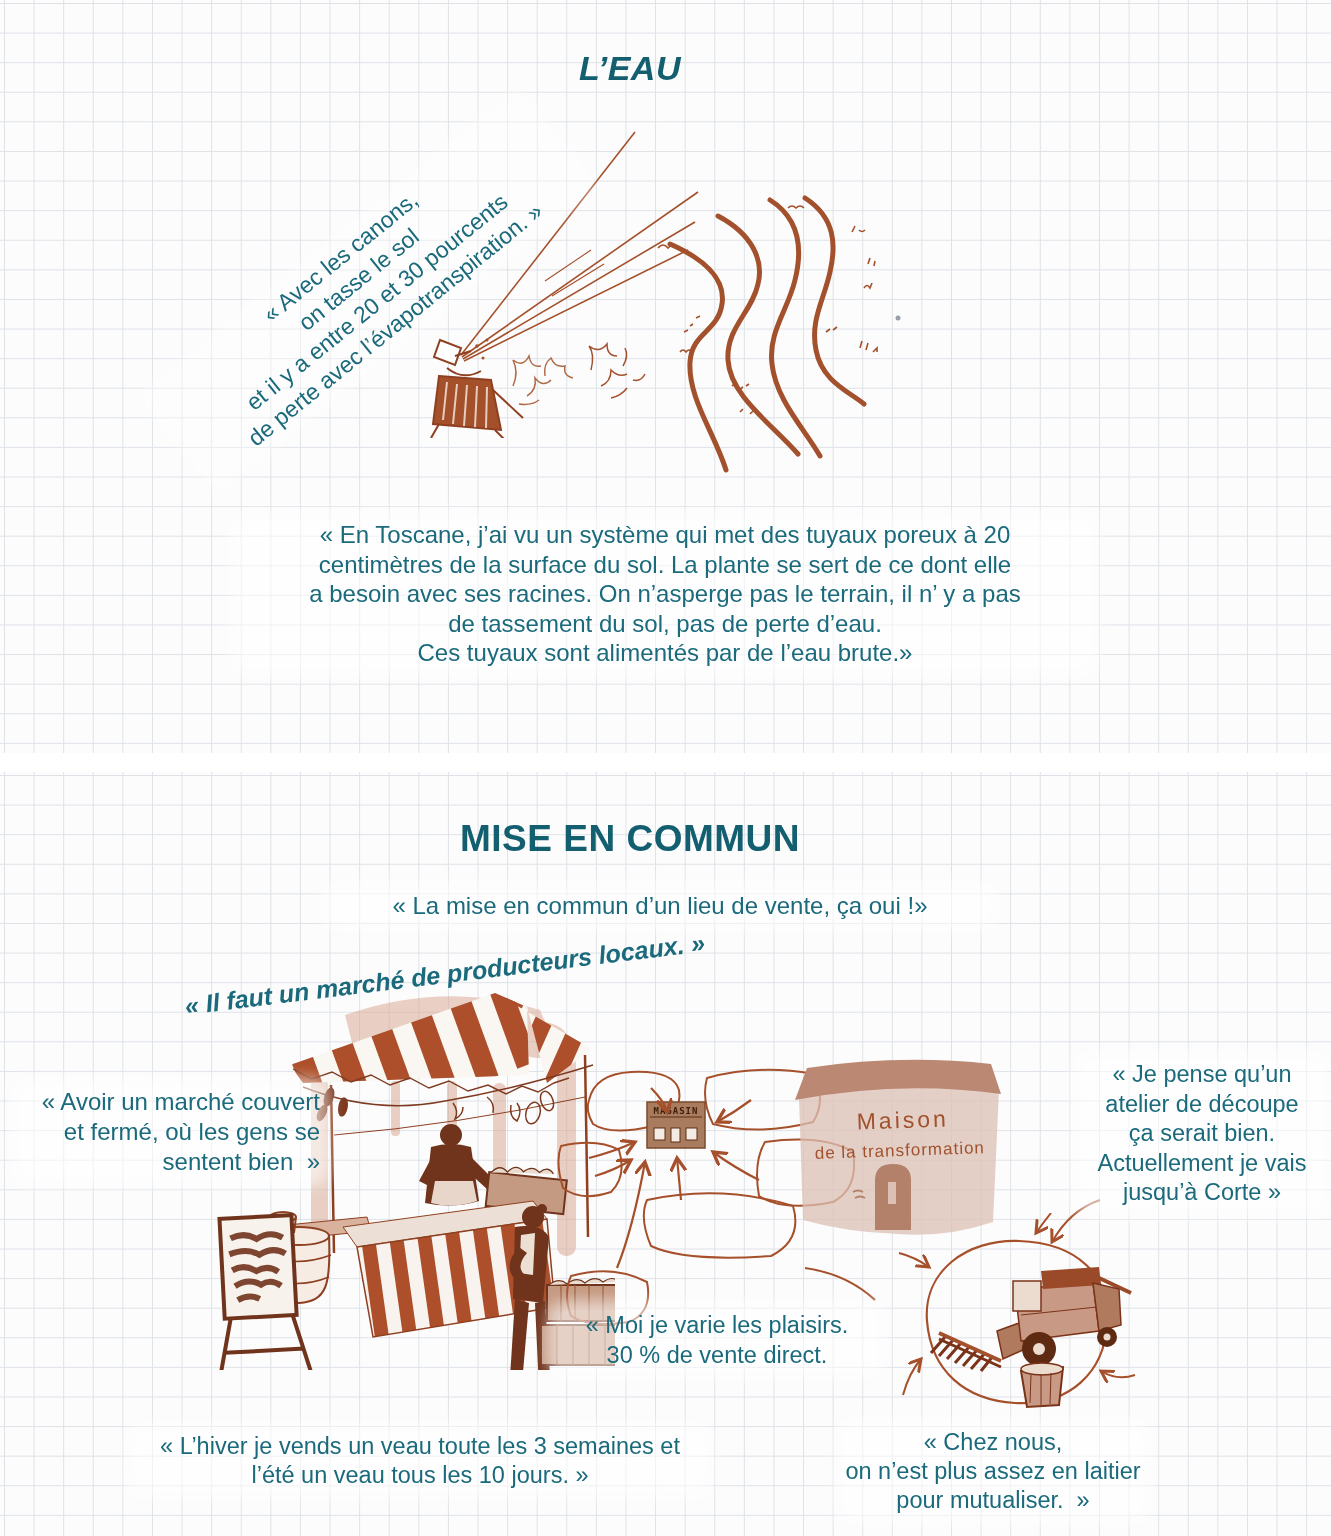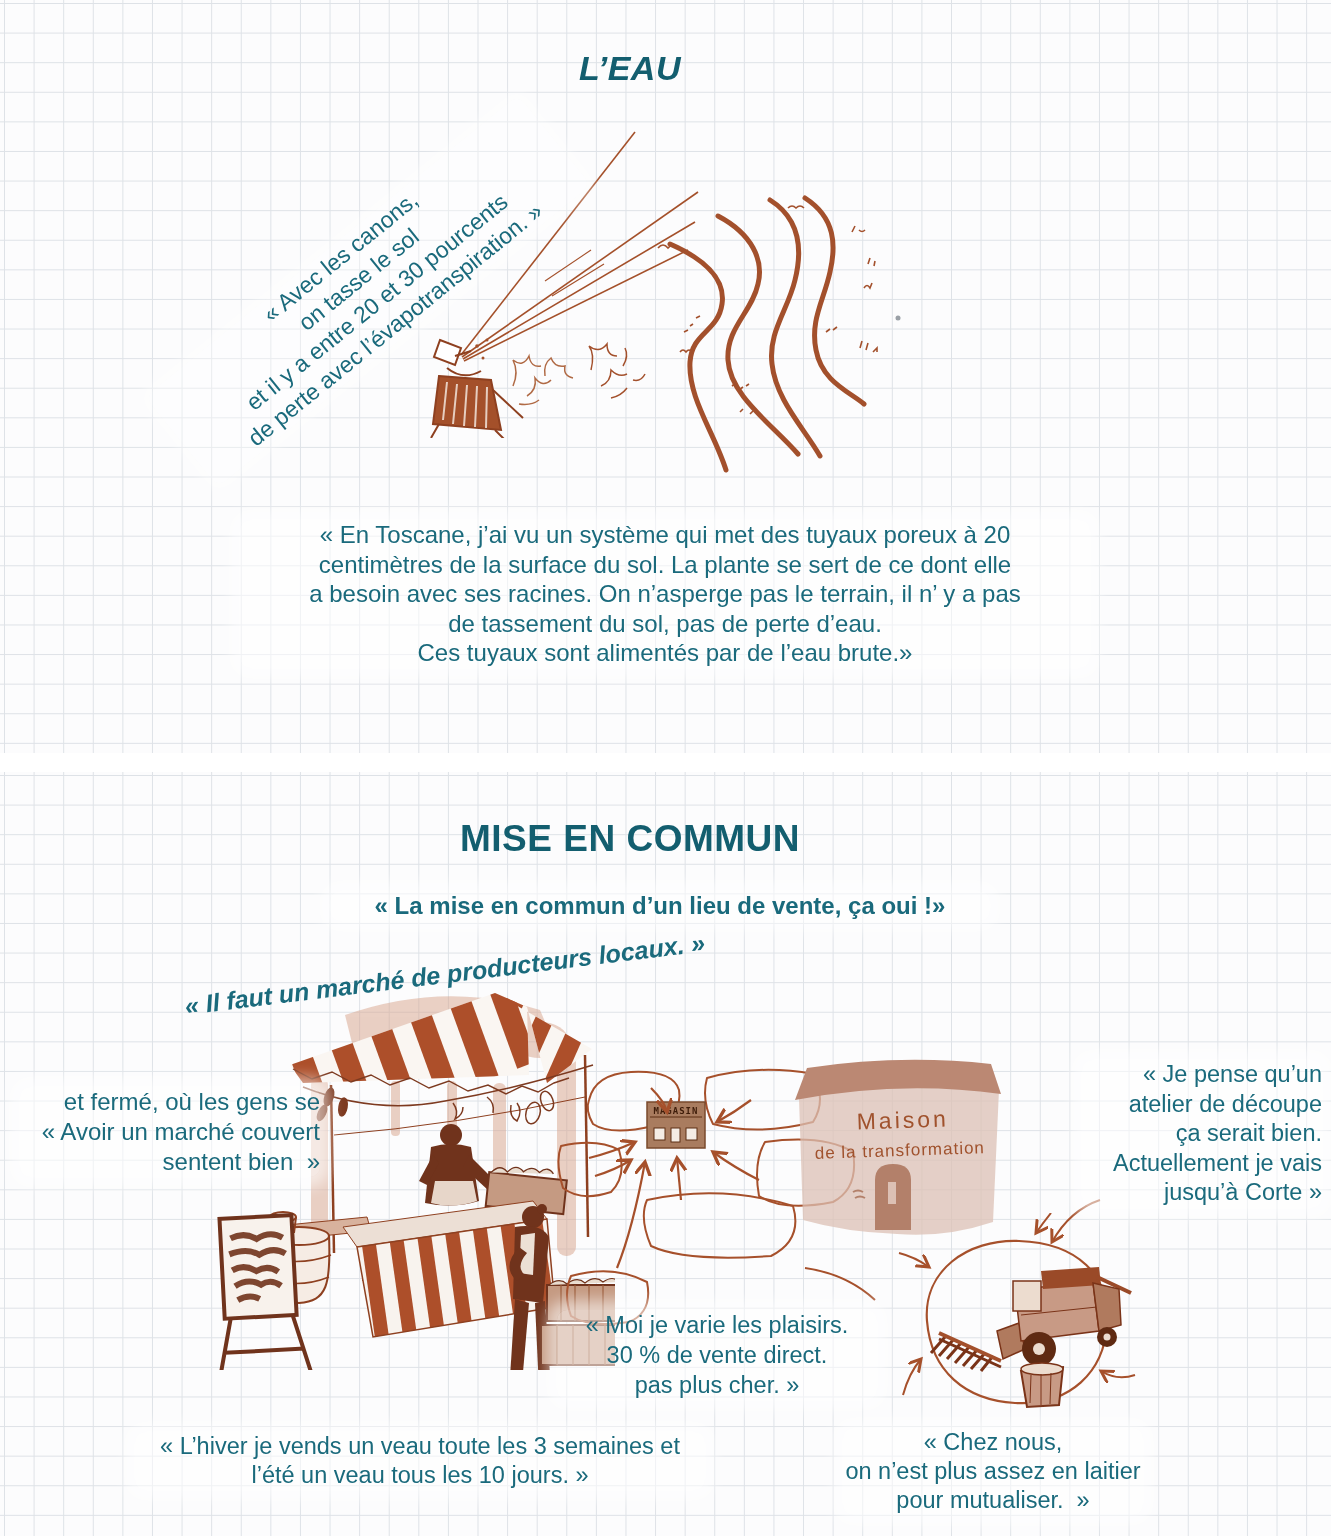--- a/index.html
+++ b/index.html
@@ -9,23 +9,23 @@
         background-image:linear-gradient(#dee2e7 1px, transparent 1px),
                          linear-gradient(90deg,#dee2e7 1px, transparent 1px);
         background-size:29.6px 29.6px;background-position:4px 3px;z-index:0;}
   .divider{position:absolute;left:0;right:0;background:#ffffff;z-index:1;}
   svg.illus{position:absolute;z-index:2;}
   .q{position:absolute;color:#1a6a7c;font-size:23.5px;line-height:29.5px;z-index:5;
      background:rgba(255,255,255,0.55);border-radius:10px;
      box-shadow:0 0 14px 10px rgba(255,255,255,0.55);}
   .center{text-align:center;}
   .right{text-align:right;}
-  .left{text-align:right;}
+  .left{text-align:center;}
   .h1{font-weight:bold;color:#135e6f;letter-spacing:0.5px;background:none;box-shadow:none;}
-  .bold{font-weight:bold;}
+  .bold{font-weight:normal;}
   .rot40{transform:rotate(-39deg);}
   .rot7{transform:rotate(-7deg);font-style:italic;font-weight:bold;font-size:25px;}
   .ln{white-space:pre;}
 </style>
 </head>
 <body>
 
 <div class="grid" style="top:0;height:753px;"></div>
 <div class="divider" style="top:753px;height:19px;"></div>
 <div class="grid" style="top:772px;height:764px;"></div>
@@ -232,22 +232,22 @@
   <g>
     <rect x="352" y="300" width="84" height="36" fill="#c59a82" stroke="#70331c" stroke-width="2"></rect>
     <path d="M366,300 V336 M380,300 V336 M394,300 V336 M408,300 V336 M422,300 V336" stroke="#9a5a38" stroke-width="1.2"></path>
     <path d="M354,300 q10,-8 18,-1 q10,-8 18,-1 q10,-8 18,-1 q10,-7 16,0" fill="#e9dccf" stroke="#70331c" stroke-width="1.2"></path>
     <rect x="346" y="340" width="96" height="40" fill="#c59a82" stroke="#70331c" stroke-width="2"></rect>
     <path d="M362,340 V380 M378,340 V380 M394,340 V380 M410,340 V380 M426,340 V380" stroke="#9a5a38" stroke-width="1.2"></path>
   </g>
 </svg>
 
 <div class="q right" style="left:20px;top:1087px;width:300px;font-size:24px;line-height:30px;">
+  <div class="ln">« Avoir un marché couvert</div>
   <div class="ln">et fermé, où les gens se</div>
-  <div class="ln">« Avoir un marché couvert</div>
   <div class="ln">sentent bien  »</div>
 </div>
 
 <svg class="illus" style="left:555px;top:1050px;" width="330" height="290" viewBox="0 0 330 290">
   <defs>
     <marker id="ah2" markerWidth="9" markerHeight="9" refX="6" refY="3.5" orient="auto">
       <path d="M0,0 L6,3.5 L0,7" fill="none" stroke="#a6502b" stroke-width="1.5"></path>
     </marker>
   </defs>
   <g stroke="#a6502b" stroke-width="2" fill="none" stroke-linejoin="round">
@@ -336,21 +336,20 @@
     <path d="M158,0 Q150,10 143,20" marker-end="url(#ah4)"></path>
     <path d="M6,40 Q22,44 36,54" marker-end="url(#ah4)"></path>
     <path d="M10,182 Q16,160 28,146" marker-end="url(#ah4)"></path>
     <path d="M242,162 Q224,168 208,158" marker-end="url(#ah4)"></path>
   </g>
 </svg>
 
 <div class="q center" style="left:557px;top:1310px;width:320px;font-size:23.5px;line-height:30px;">
   <div class="ln">« Moi je varie les plaisirs.</div>
   <div class="ln">30 % de vente direct.</div>
-  <div class="ln">pas plus cher. »</div>
 </div>
 
 <div class="q center" style="left:135px;top:1432px;width:570px;font-size:23.5px;line-height:29px;">
   <div class="ln">« L’hiver je vends un veau toute les 3 semaines et</div>
   <div class="ln">l’été un veau tous les 10 jours. »</div>
 </div>
 
 <div class="q center" style="left:843px;top:1428px;width:300px;font-size:23.5px;line-height:29px;">
   <div class="ln">« Chez nous,</div>
   <div class="ln">on n’est plus assez en laitier</div>

